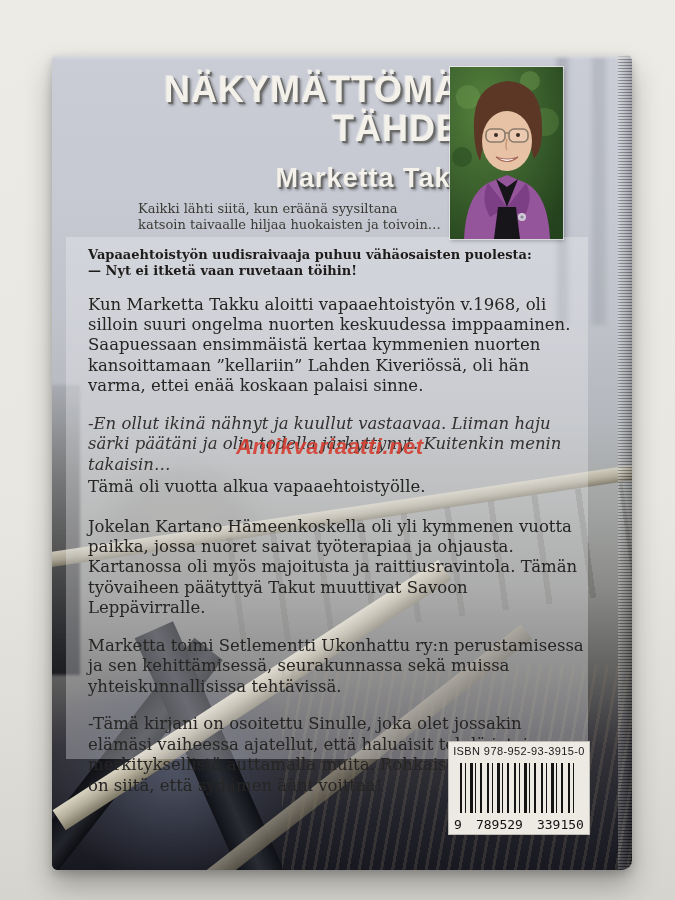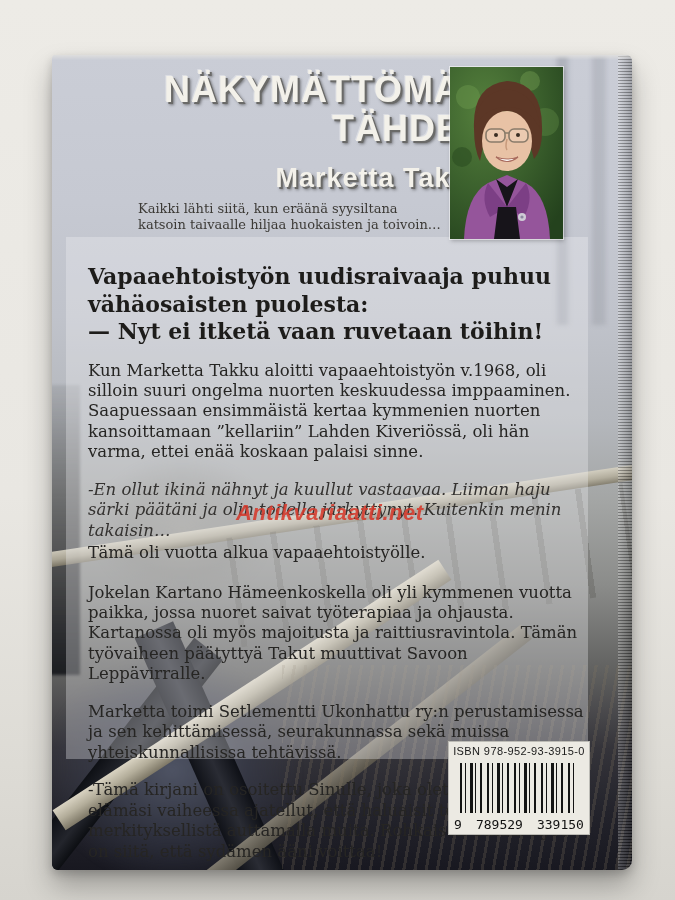--- a/index.html
+++ b/index.html
@@ -76,21 +76,21 @@
   .author{
     margin-top:14px;
     font-family:"Liberation Sans", sans-serif;font-weight:800;
     font-size:27px;letter-spacing:1px;color:#f3f1ea;
     text-shadow:2px 2px 0 #6a6a68, 3px 3px 3px rgba(40,40,40,.5);
   }
   .quote{position:absolute;left:46px;top:146px;width:380px;
     font-size:13px;line-height:1.22;color:#3c3a36;margin-left:40px;}
 
   .text-col{position:absolute;left:36px;top:192px;width:500px;color:#262523;}
-  .lead{font-weight:700;font-size:22px;line-height:1.25;color:#1d1c1a;margin:16px 0 15px 0;}
+  .lead{font-weight:700;font-size:13px;line-height:1.25;color:#1d1c1a;margin:0 0 15px 0;}
   .para{font-size:16.5px;line-height:1.24;margin:0 0 17px 0;}
   .para.italic{font-style:italic;color:#343230;margin-bottom:2px;position:relative;}
   .para.single{margin-bottom:19px;}
 
   .watermark{
     position:absolute;left:148px;top:19px;
     font-family:"Liberation Sans", sans-serif;font-weight:700;font-size:22px;
     letter-spacing:.5px;opacity:.88;white-space:nowrap;
   }
 

